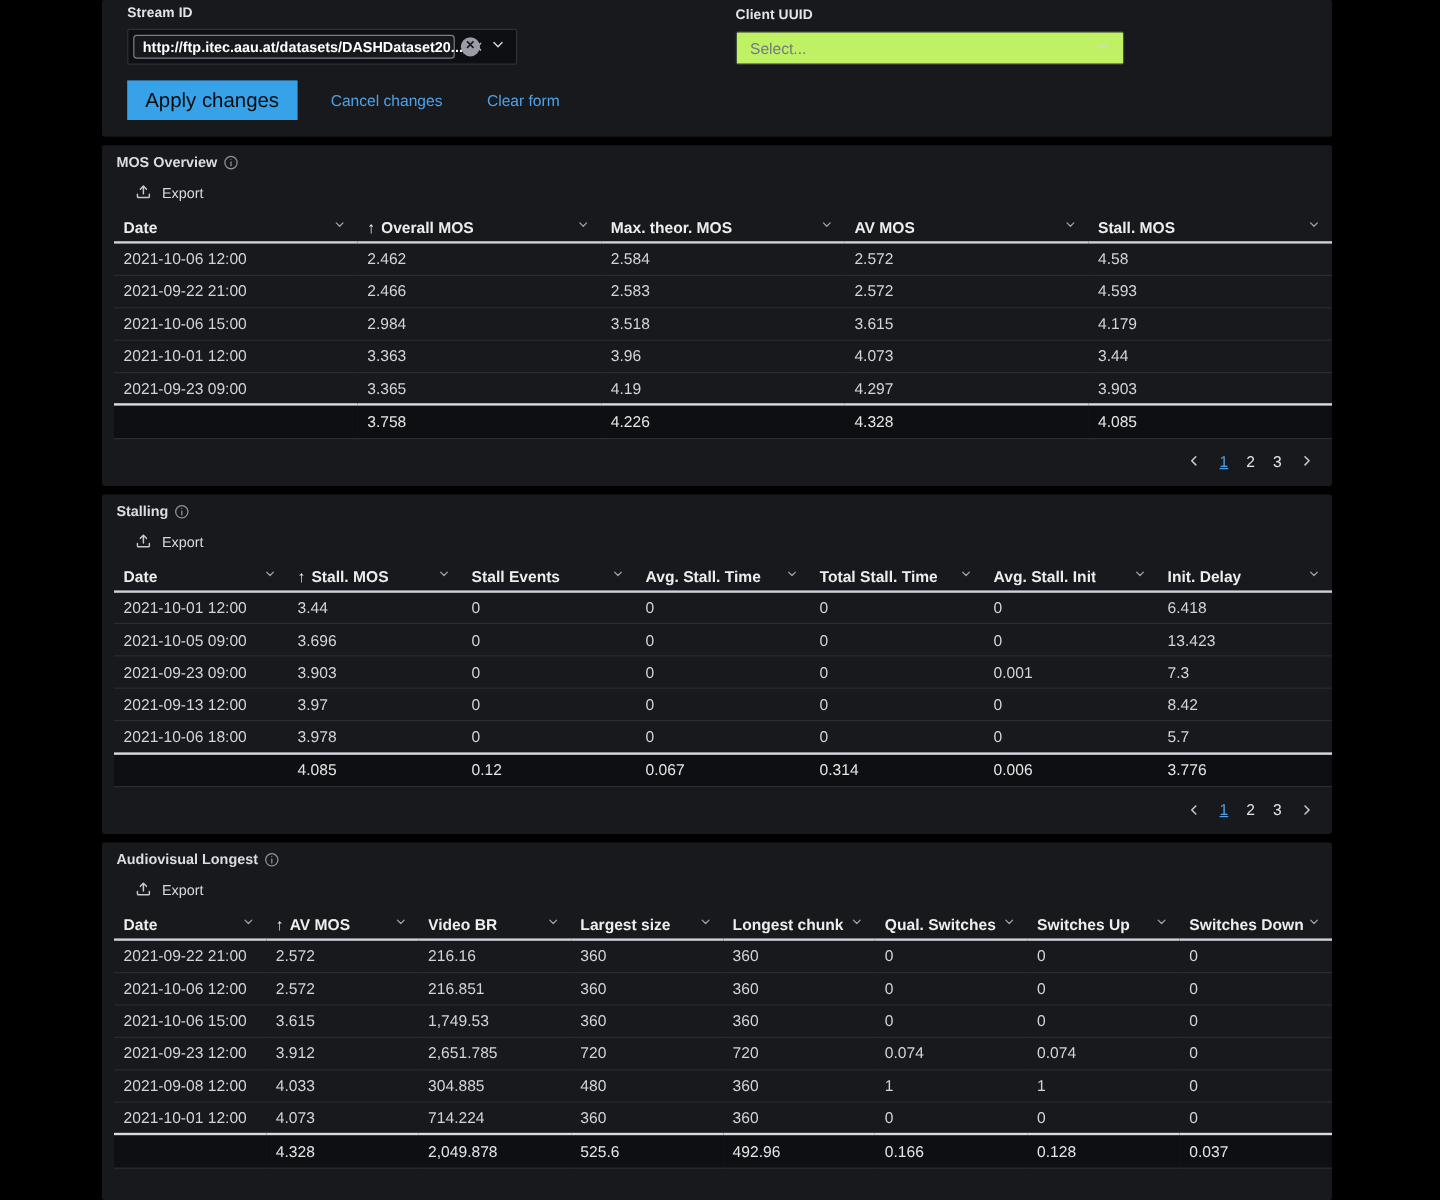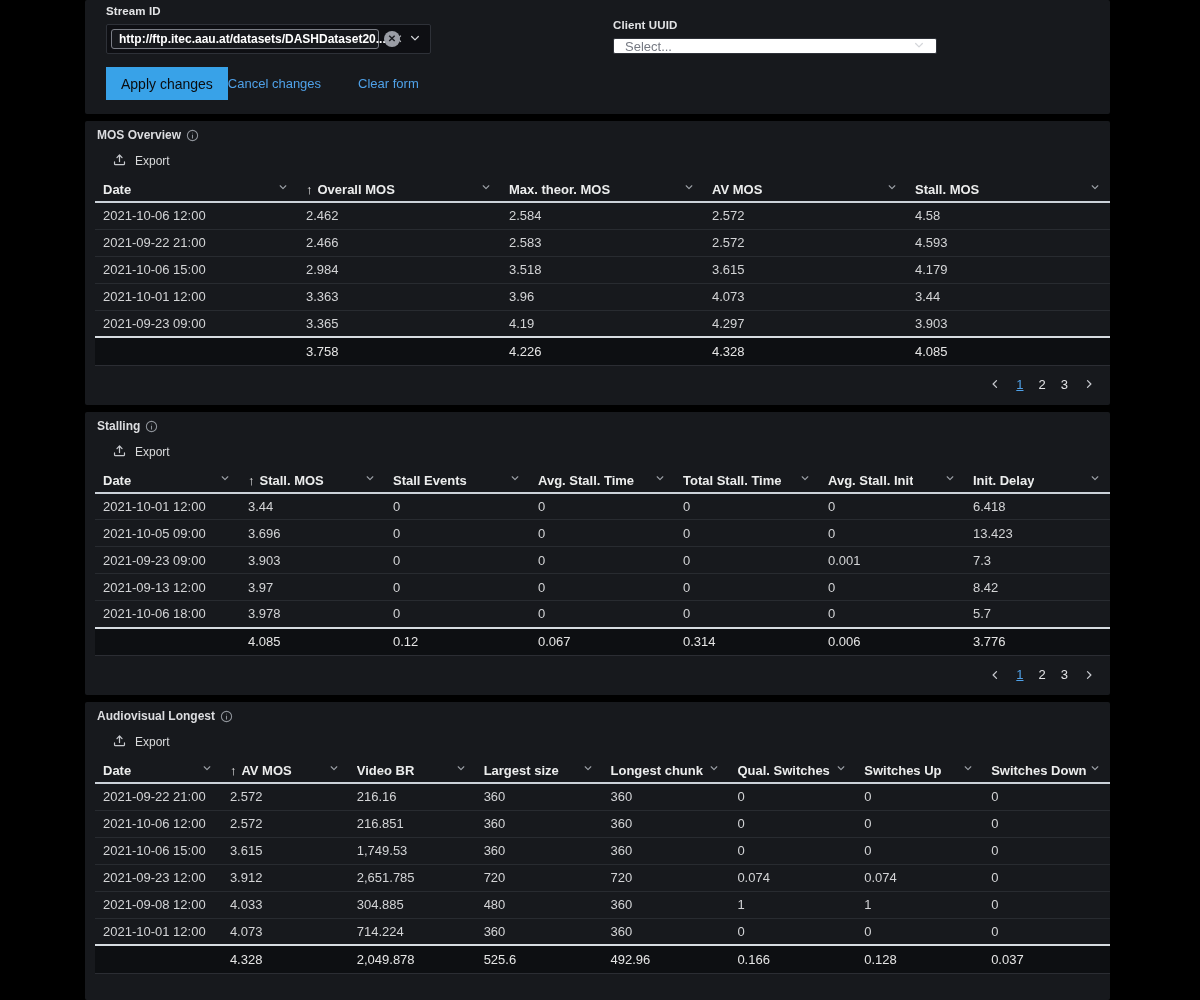--- a/index.html
+++ b/index.html
@@ -30,36 +30,36 @@
     background:#16181c; color:#fff; font-size:12px; font-weight:700; white-space:nowrap;
   }
   .pill-x { color:#b6b8bd; font-size:12px; font-weight:400; cursor:pointer; line-height:1; }
   .suffix { margin-left:auto; display:flex; align-items:center; gap:9px; }
   .clear-circle {
     width:16px; height:16px; border-radius:50%; background:#9a9da5;
     color:#17191d; font-size:10px; font-weight:700;
     display:flex; align-items:center; justify-content:center; cursor:pointer; line-height:1;
   }
   .select-wrap {
-    height:16px; background:#ffffff; border:1px solid #2e3138; border-radius:2px;
+    height:28px; background:#bef264; border:1px solid #2e3138; border-radius:2px;
     display:flex; align-items:center; padding:0 11px; cursor:pointer;
   }
   .placeholder { color:#757982; font-size:13px; }
   .select-wrap .chev { margin-left:auto; }
   .buttons { margin-top:13px; display:flex; align-items:center; }
   .btn-primary {
     background:#38a2e8; color:#0b0c0e; border:none; border-radius:0;
-    height:33px; padding:0 15px; font-size:14px; font-weight:500; cursor:pointer;
+    height:33px; padding:0 15px; font-size:17px; font-weight:500; cursor:pointer;
     font-family:"Liberation Sans", sans-serif;
   }
   .btn-link {
     background:none; border:none; color:#4fa1e8; font-size:13px; font-weight:500;
     cursor:pointer; padding:0; font-family:"Liberation Sans", sans-serif;
   }
-  .btn-link.cancel { }
+  .btn-link.cancel { margin-left:28px; }
   .btn-link.clear { margin-left:37px; }
 
   
   .panel-head { display:flex; align-items:flex-start; gap:5px; padding:7px 12px 0; height:22px; }
   .panel-title { font-size:12px; font-weight:700; color:#dcdde0; }
   .info-icon { display:inline-flex; cursor:pointer; margin-top:1px; }
   .export-btn {
     display:inline-flex; align-items:center; gap:8px; margin:9px 0 8px 21px;
     background:none; border:none; color:#d8d9da; font-size:12px; cursor:pointer;
     font-family:"Liberation Sans", sans-serif; height:18px;

